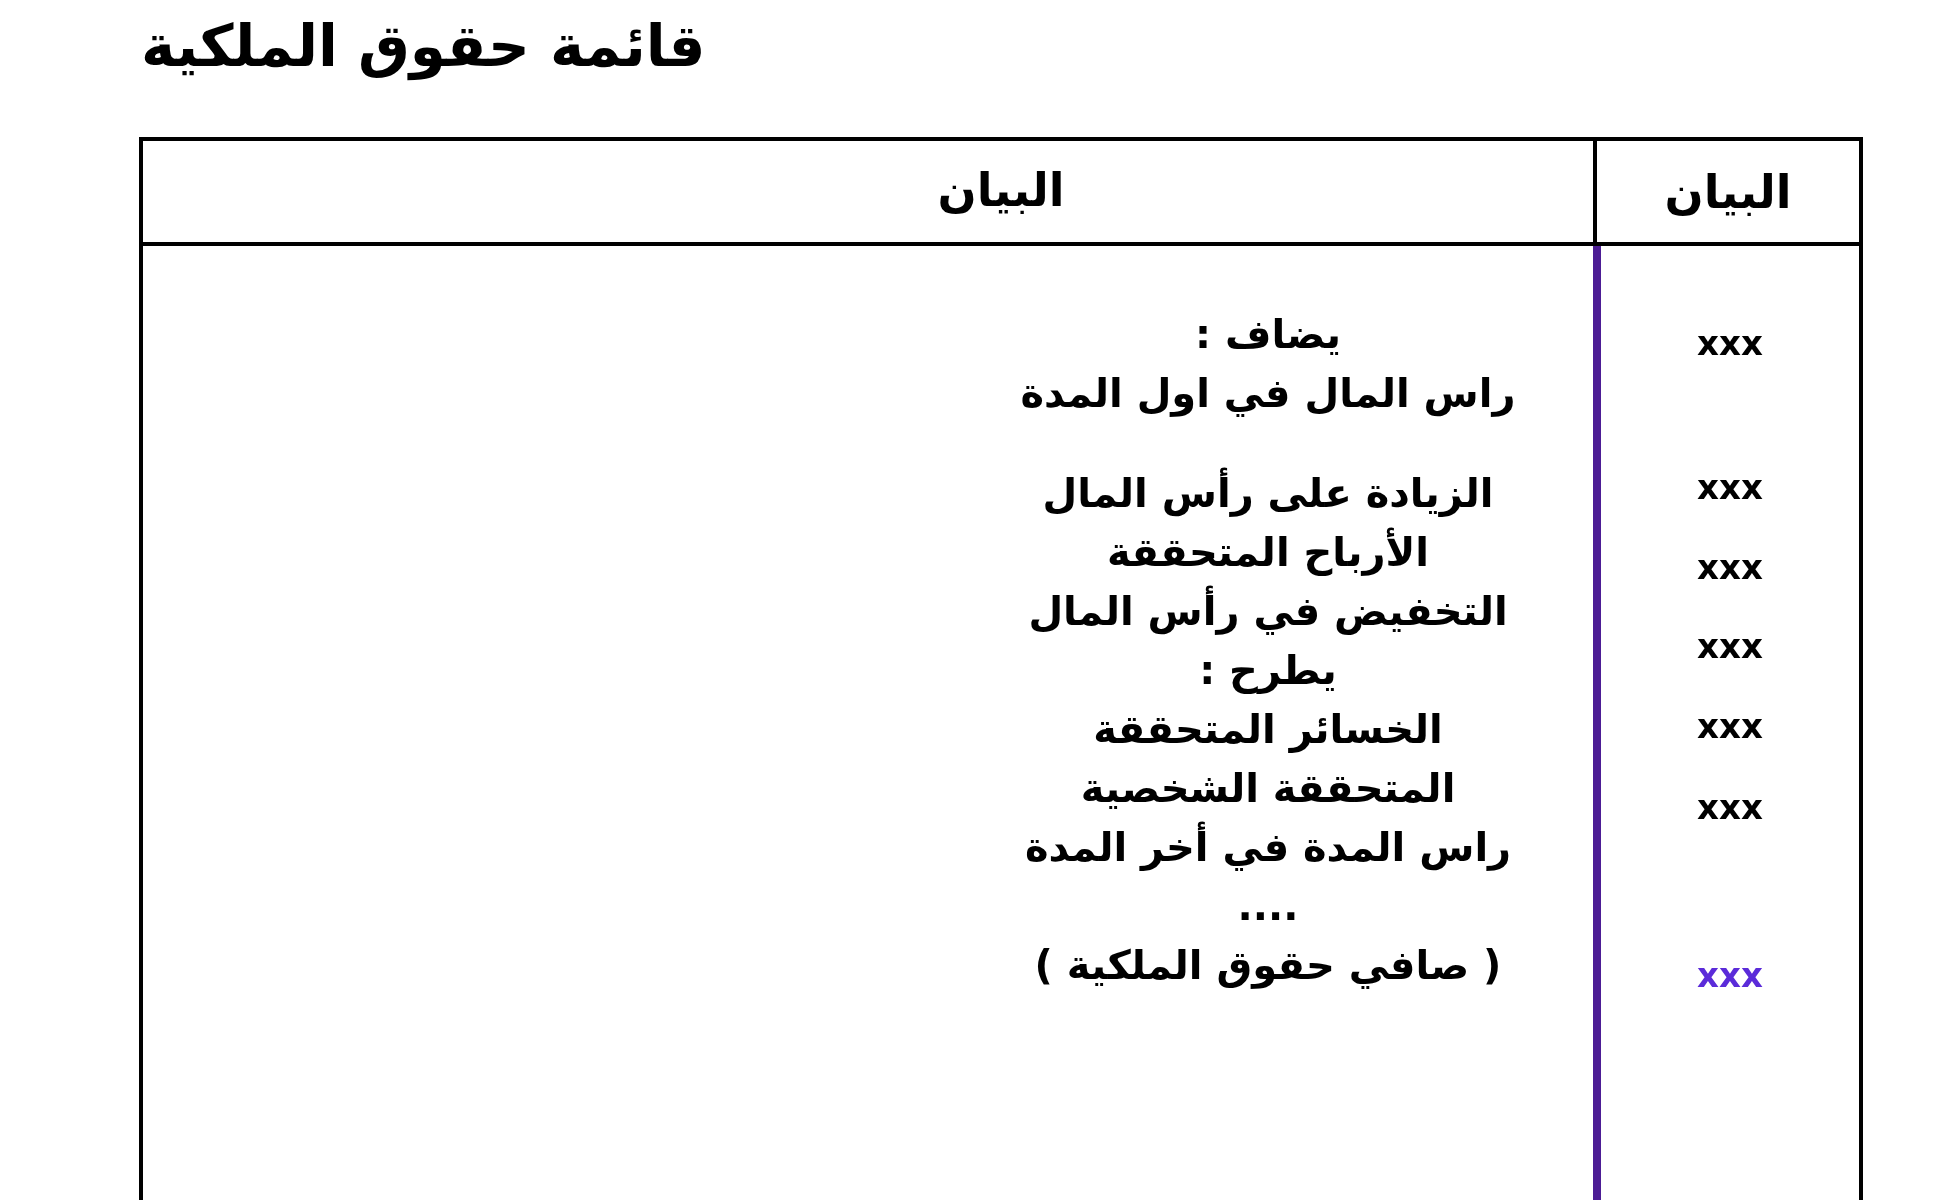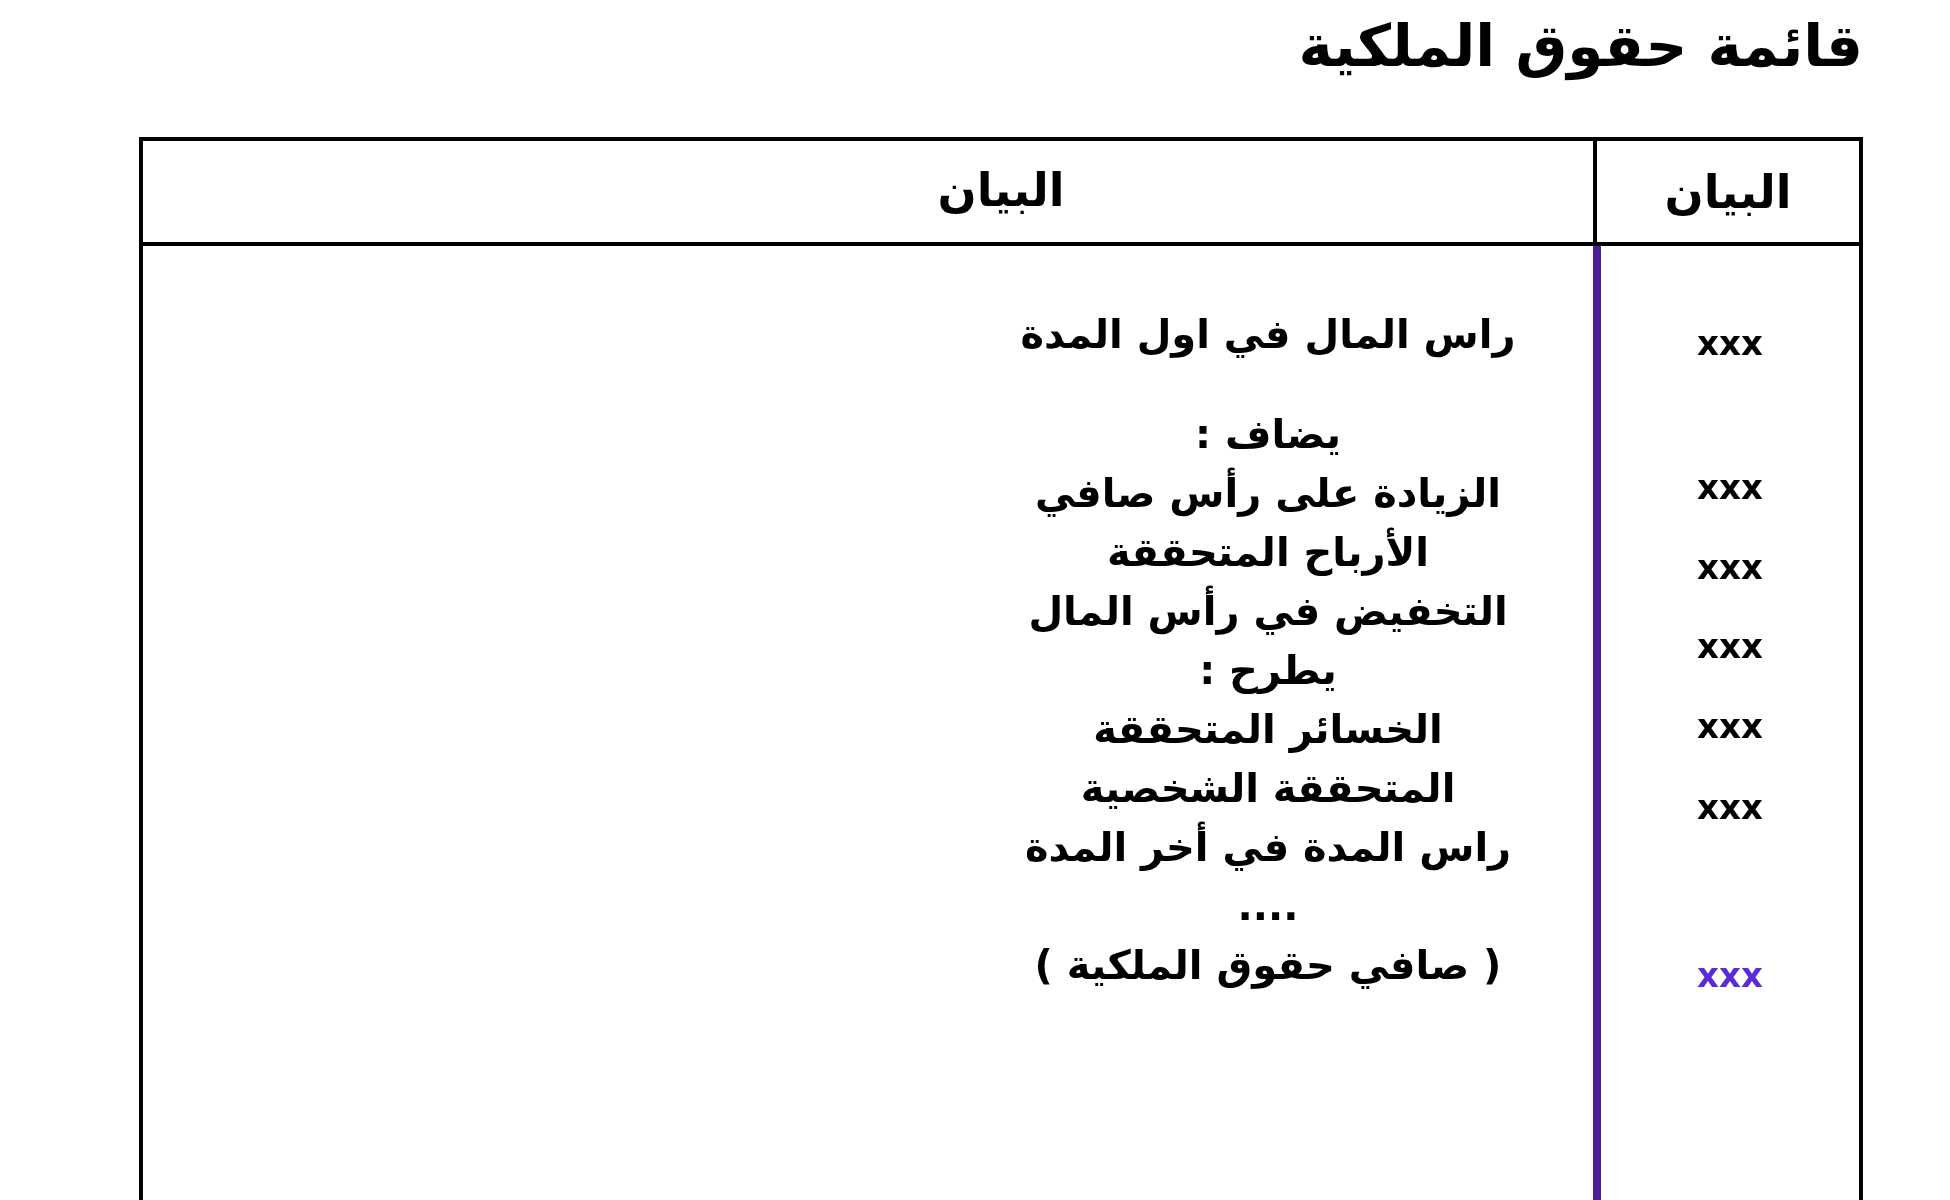--- a/index.html
+++ b/index.html
@@ -10,21 +10,21 @@
     font-weight: bold;
     color: #000000;
     position: relative;
     overflow: hidden;
   }
 
   
   .page-title {
     position: absolute;
     top: 2px; left: 141px; width: 1722px;
-    text-align: right;
+    text-align: left;
     direction: rtl;
     font-size: 58px;
     line-height: 88px;
   }
 
   
   .equity-table {
     position: absolute;
     left: 139px; top: 137px;
     width: 1724px; height: 1161px;
@@ -106,23 +106,23 @@
     <div class="statement-header">
       <div class="statement-header-label">البيان</div>
     </div>
     <div class="amount-header">البيان</div>
   </div>
 
   <div class="body-row">
 
     <div class="statement-cell">
       <div class="statement-lines">
+        <div class="statement-line">يضاف :</div>
         <div class="statement-line gap-after">راس المال في اول المدة</div>
-        <div class="statement-line">يضاف :</div>
-        <div class="statement-line">الزيادة على رأس صافي</div>
+        <div class="statement-line">الزيادة على رأس المال</div>
         <div class="statement-line">الأرباح المتحققة</div>
         <div class="statement-line">التخفيض في رأس المال</div>
         <div class="statement-line">يطرح :</div>
         <div class="statement-line">الخسائر المتحققة</div>
         <div class="statement-line">المتحققة الشخصية</div>
         <div class="statement-line">راس المدة في أخر المدة</div>
         <div class="statement-line">....</div>
         <div class="statement-line">( صافي حقوق الملكية )</div>
       </div>
     </div>

